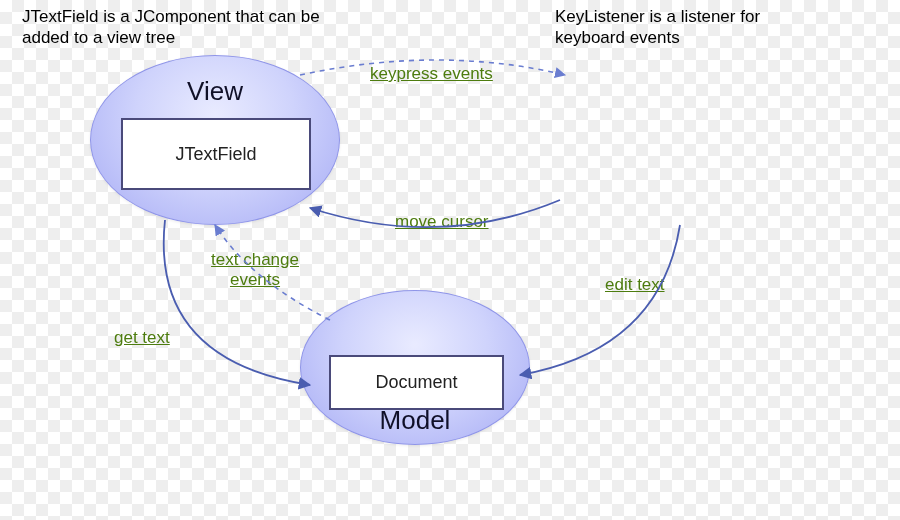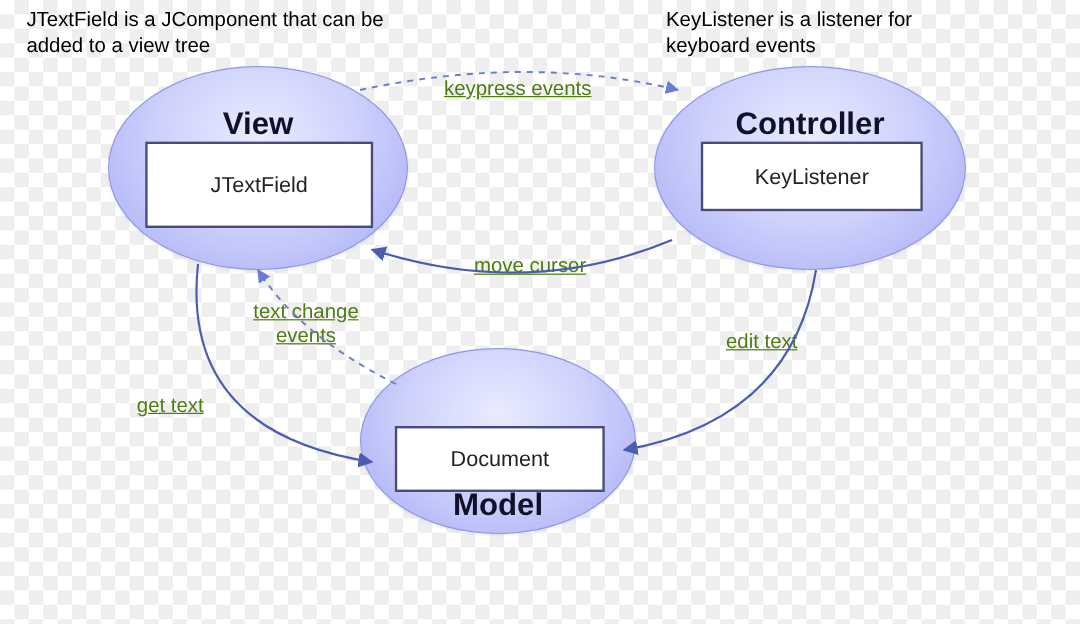--- a/index.html
+++ b/index.html
@@ -31,24 +31,23 @@
       position: absolute;
       border-radius: 50%;
       background: radial-gradient(ellipse at 50% 35%, #e9ebff 0%, #cfd3fc 45%, #a5aaf4 100%);
       border: 1px solid #8f95e8;
       box-shadow: 0 1px 3px rgba(0,0,0,0.08);
     }
     .node-title {
       position: absolute;
       width: 100%;
       text-align: center;
-      font-weight: 700;
+      font-weight: 400;
       font-size: 26px;
       color: #101028;
-      margin-top: 12px;
     }
     .node-box {
       position: absolute;
       background: #fff;
       border: 2px solid #4a4a7a;
       font-size: 18px;
       color: #222;
       display: flex;
       align-items: center;
       justify-content: center;
@@ -77,24 +76,20 @@
   <div class="desc" style="top:6px; left:22px; width:320px;">JTextField is a JComponent that can be added to a view tree</div>
 
   <div class="desc" style="top:6px; left:555px; width:260px;">KeyListener is a listener for keyboard events</div>
 
 
   <div class="node" style="top:55px; left:90px; width:250px; height:170px;">
     <div class="node-title" style="top:20px;">View</div>
     <div class="node-box" style="top:62px; left:30px; width:190px; height:72px;">JTextField</div>
   </div>
 
-  <div class="node" style="top:55px; left:545px; width:260px; height:170px;">
-    <div class="node-title" style="top:20px;">Controller</div>
-    <div class="node-box" style="top:62px; left:38px; width:185px; height:58px;">KeyListener</div>
-  </div>
 
   <div class="node" style="top:290px; left:300px; width:230px; height:155px;">
     <div class="node-box" style="top:64px; left:28px; width:175px; height:55px;">Document</div>
     <div class="node-title" style="bottom:8px;">Model</div>
   </div>
 
   <div class="edge-label" style="top:64px; left:370px;">keypress events</div>
 
   <div class="edge-label" style="top:212px; left:395px;">move cursor</div>
 

